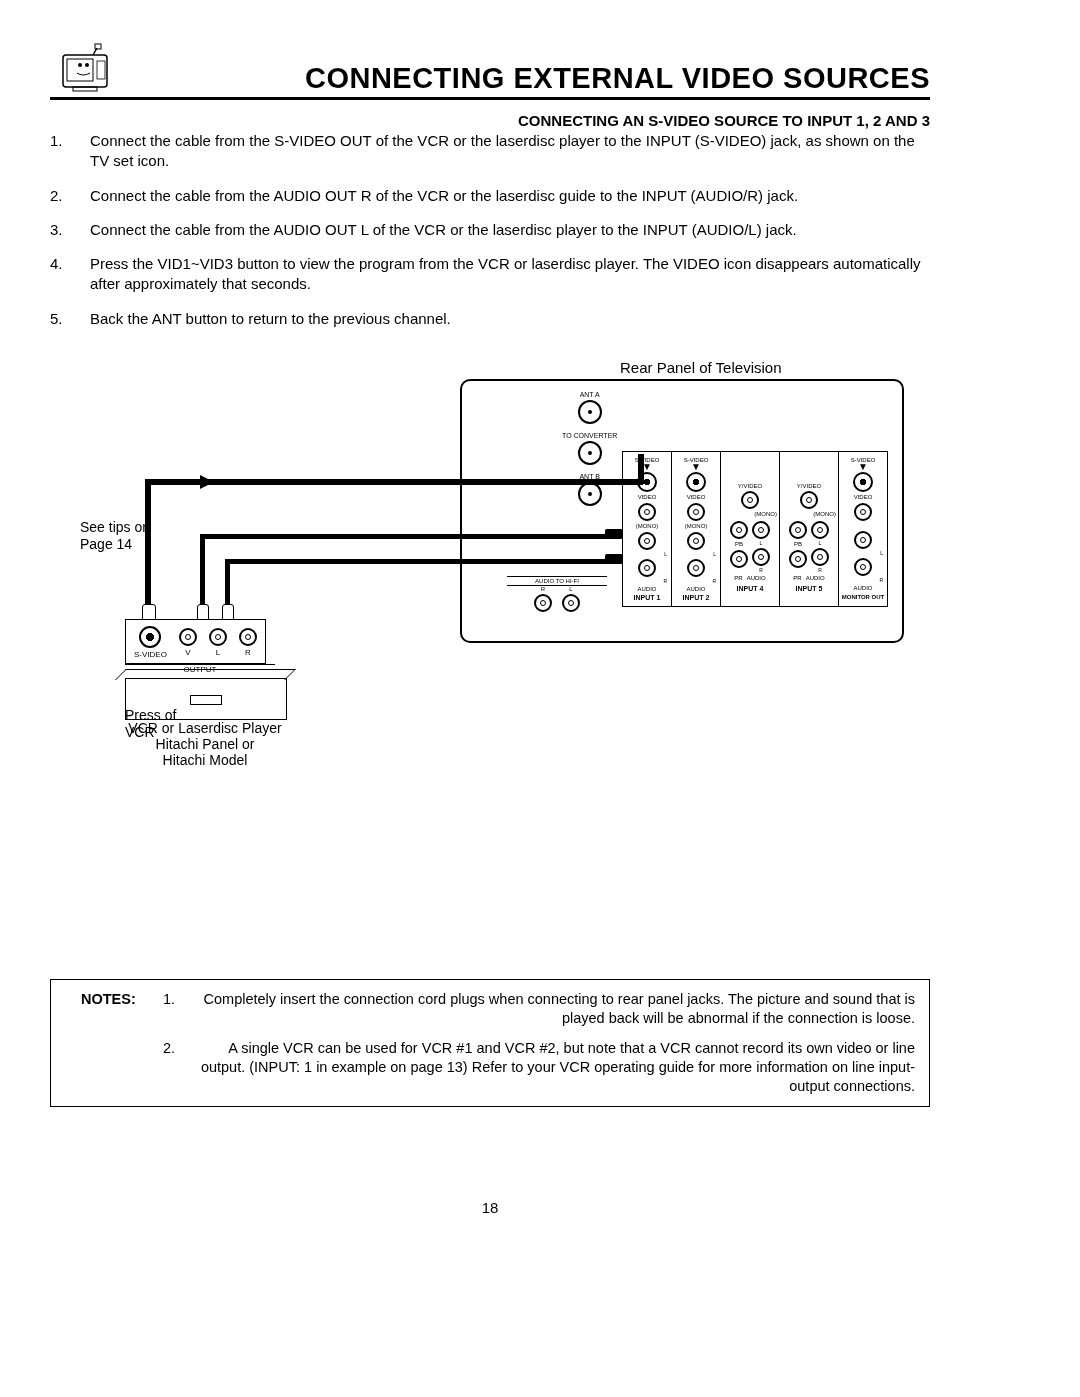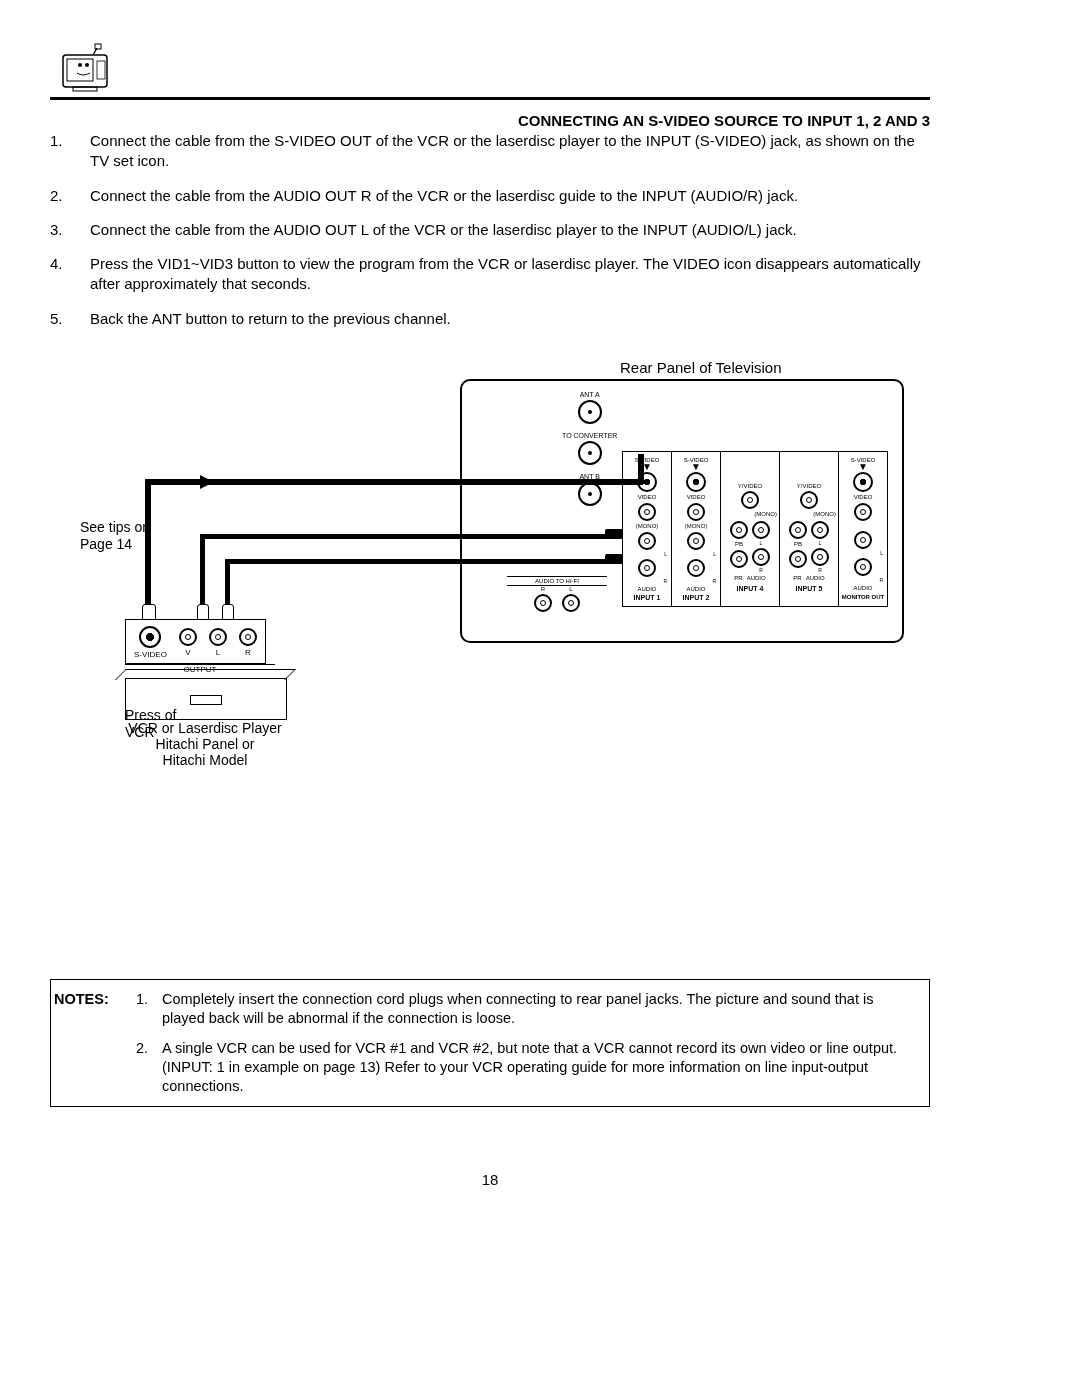--- a/index.html
+++ b/index.html
@@ -181,38 +181,38 @@
   }
   .vcr-center-labels {
     text-align:center;
     width: 160px;
     font-size: 14px;
     margin-top:0;
   }
 
   .notes-box {
     border: 1.5px solid #000;
-    padding: 10px 14px 10px 3px;
+    padding: 10px 14px 10px 30px;
     display: flex;
     font-size: 14.5px;
     line-height: 1.3;
   }
   .notes-label {
     font-weight: bold;
     width: 82px;
     flex-shrink:0;
   }
   .notes-list { list-style:none; padding:0; margin:0; flex:1; }
   .notes-list li { display:flex; margin-bottom:12px; }
   .notes-list li:last-child{margin-bottom:0;}
   .note-num { width: 26px; flex-shrink:0; }
-  .note-text { flex:1; }
+  .note-text { flex:1;text-align:right; }
   .page-number {
     text-align:center;
-    margin-top: 64px;
+    margin-top: 92px;
     font-size: 15px;
   }
 
   
   .cseg { position:absolute; background:#000; }
 </style>
 </head>
 <body>
 
 <div class="header-row">
@@ -222,20 +222,21 @@
       <rect x="12" y="16" width="26" height="22" fill="none" stroke="#000" stroke-width="1"></rect>
       <circle cx="25" cy="22" r="2" fill="#000"></circle>
       <circle cx="32" cy="22" r="2" fill="#000"></circle>
       <path d="M 22 30 Q 28 34 35 30" fill="none" stroke="#000" stroke-width="1"></path>
       <rect x="18" y="44" width="24" height="4" fill="none" stroke="#000" stroke-width="1"></rect>
       <path d="M 42 5 L 38 12" fill="none" stroke="#000" stroke-width="1.5"></path>
       <rect x="40" y="1" width="6" height="5" fill="none" stroke="#000" stroke-width="1"></rect>
       <rect x="42" y="18" width="8" height="18" fill="none" stroke="#000" stroke-width="0.8"></rect>
     </svg>
   </div>
+  <div class="page-title">CONNECTING EXTERNAL VIDEO SOURCES</div>
 </div>
 
 <div class="section-heading">CONNECTING AN S-VIDEO SOURCE TO INPUT 1, 2 AND 3</div>
 
 <ol class="steps-list">
   <li>
       <span class="step-num">1.</span>
       <span class="step-text">Connect the cable from the S-VIDEO OUT of the VCR or the laserdisc player to the INPUT (S-VIDEO) jack, as shown on the TV set icon.</span>
     </li>
   <li>

